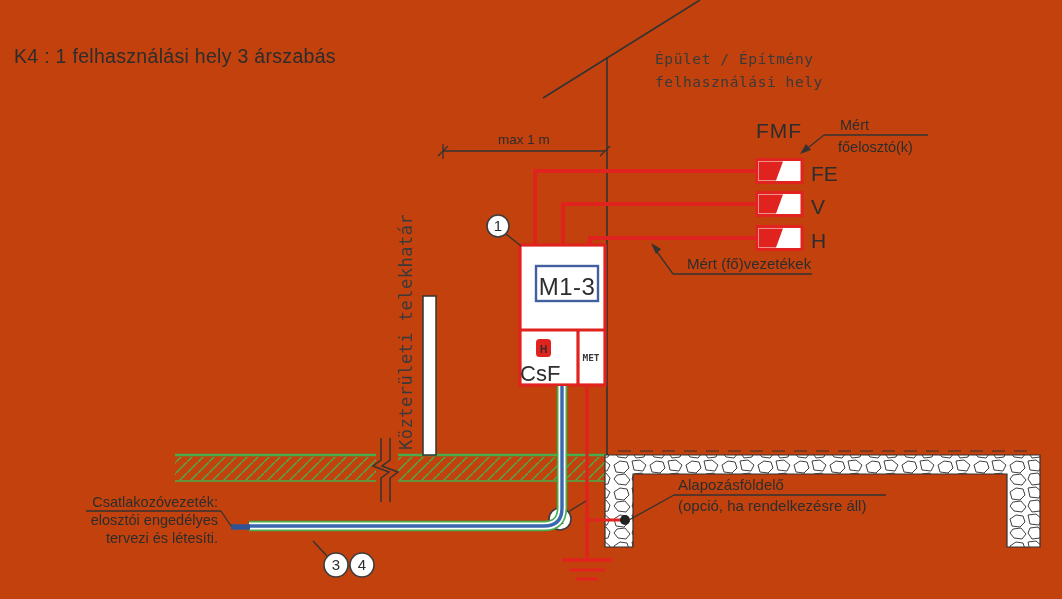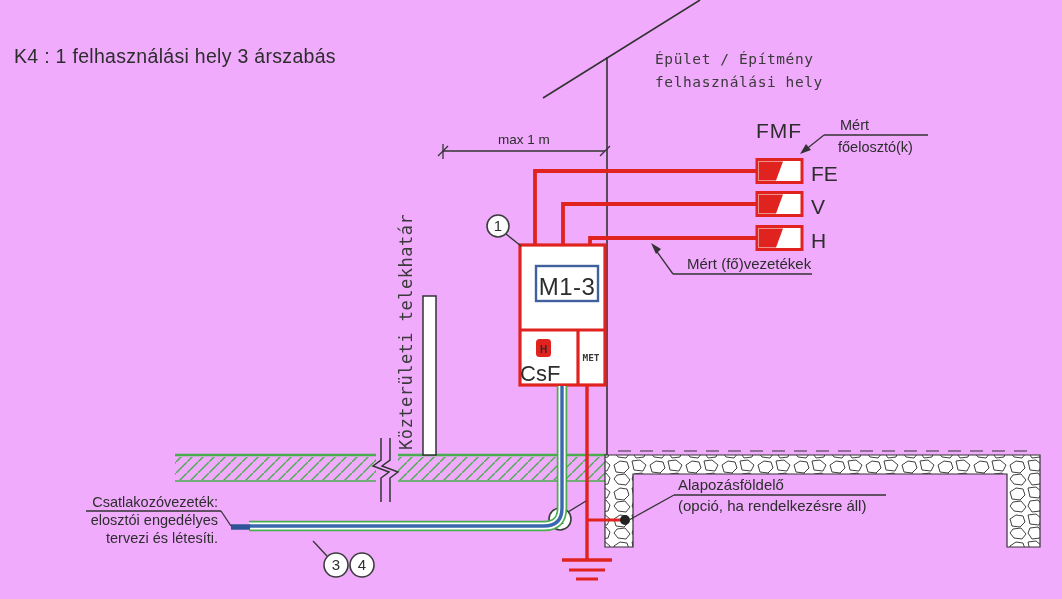--- a/index.html
+++ b/index.html
@@ -1,20 +1,20 @@
 <!DOCTYPE html>
 <html style="--red: #e0231f; --green: #4aad4d; --cable_blue: #3a67b0; --meter_blue: #41619e; --line: #333333; --text: #2d2d2d;"><head>
 <meta charset="utf-8">
 <style>
   :root{
     --red:#e0231f; --green:#4aad4d; --cable_blue:#3a67b0;
     --meter_blue:#41619e; --line:#333333; --text:#2d2d2d;
   }
   html,body{margin:0;padding:0;background:#ffffff;}
-  .stage{position:relative;width:1062px;height:599px;background:#f0abfc;overflow:hidden;
+  .stage{position:relative;width:1062px;height:599px;background:#c2410c;overflow:hidden;
          font-family:"Liberation Sans",sans-serif;}
   svg{display:block}
   .t-arial{font-family:"Liberation Sans",sans-serif;fill:var(--text);}
   .t-cad{font-family:"DejaVu Sans Mono",monospace;fill:#3a3a3a;}
   .blk{stroke:var(--line);fill:none;}
   .grn{stroke:var(--green);fill:none;}
   .red-wire{stroke:var(--red);stroke-width:3.8;fill:none;}
   .red-box{stroke:var(--red);stroke-width:3.2;fill:#fff;}
   .thin{stroke-width:1.3;}
 </style>

